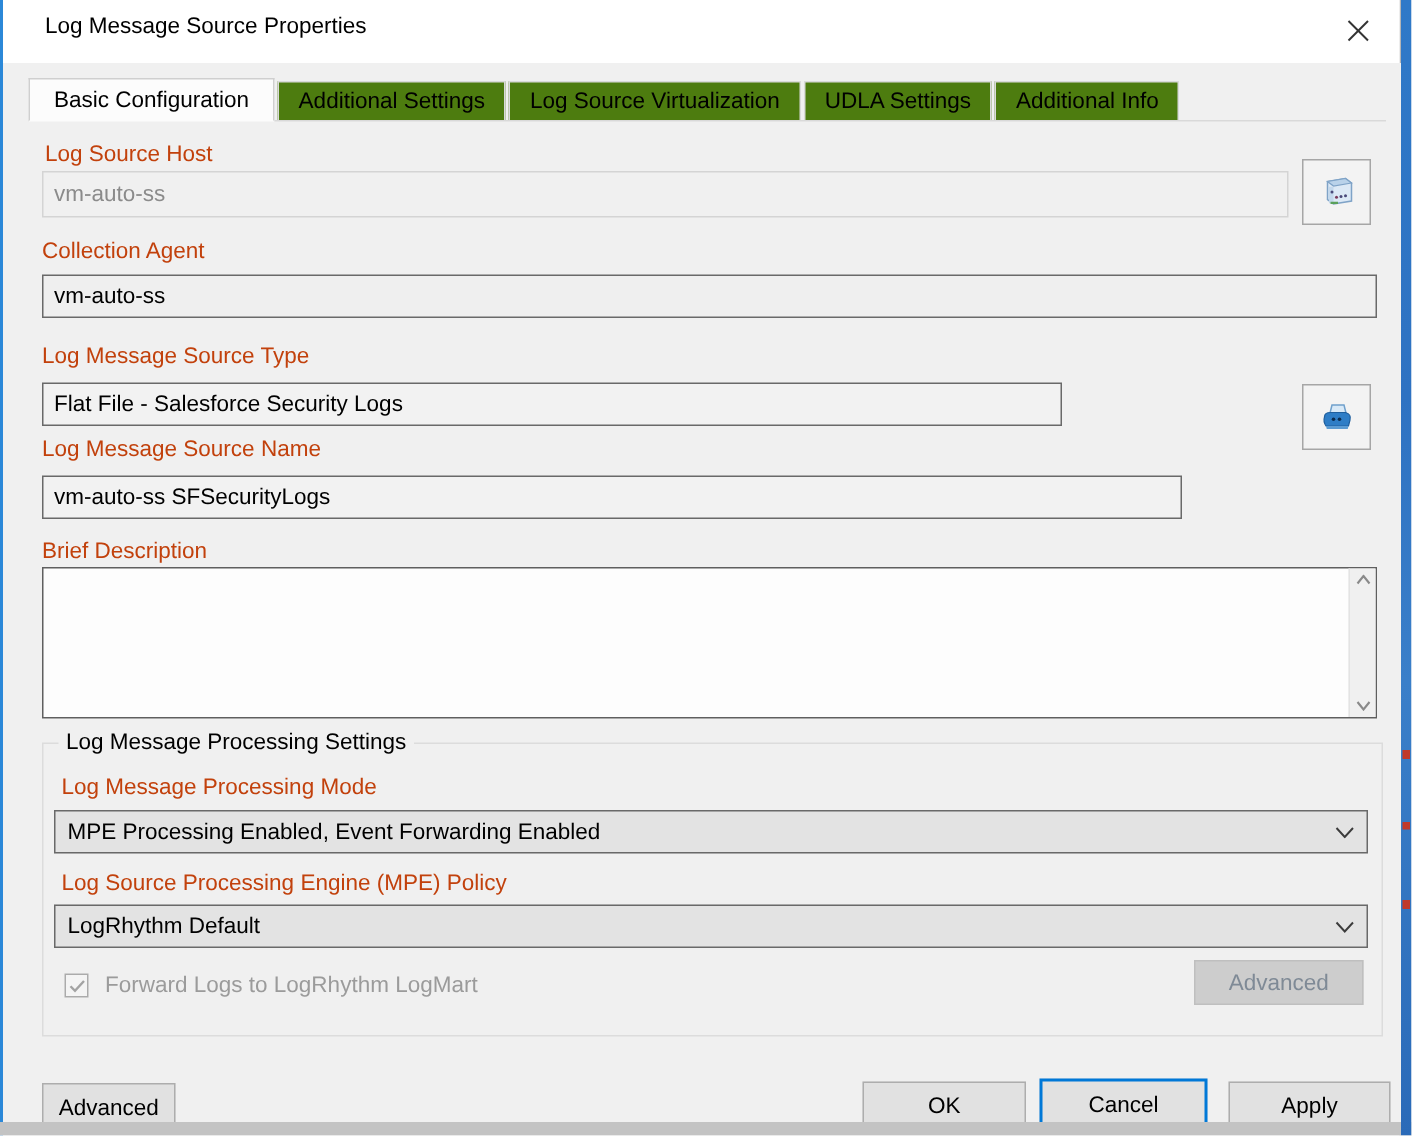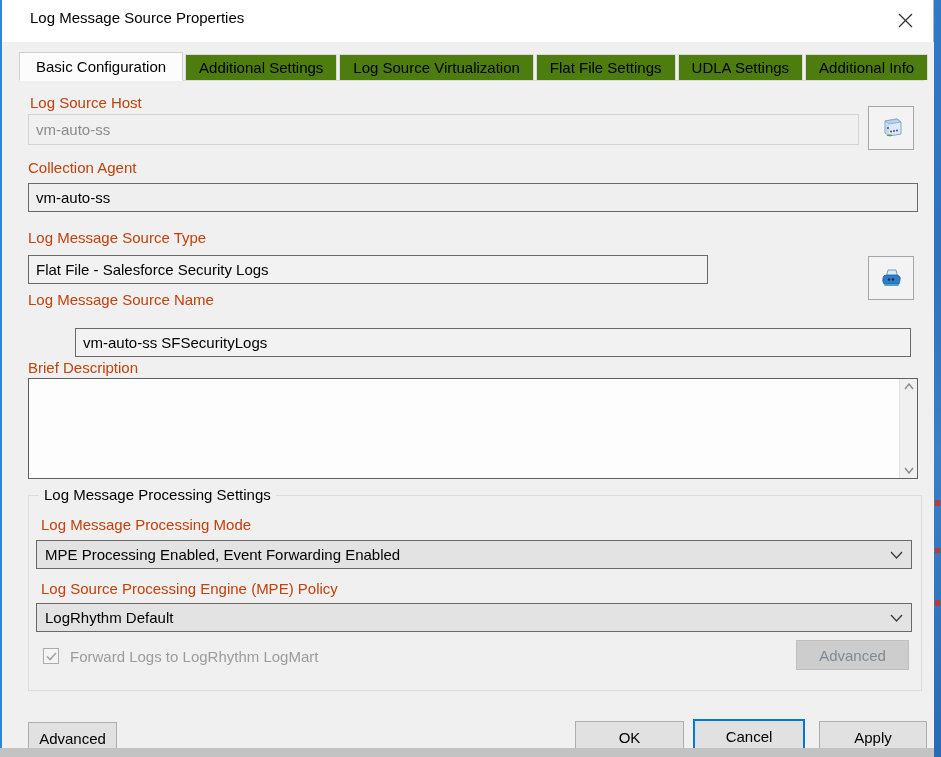--- a/index.html
+++ b/index.html
@@ -96,21 +96,21 @@
     position: absolute; top: -10px; left: 10px; background: #f0f0f0;
     padding: 0 5px; font-size: 15px; color: #000;
   }
   .combo {
     position: absolute; height: 29px;
     background: #e3e3e3; border: 1px solid #696969;
     display: flex; align-items: center; justify-content: space-between;
     font-size: 15px; color: #000; padding: 0 8px;
   }
   
-  .checkbox-row { position: absolute; display: flex; align-items: flex-start; }
+  .checkbox-row { position: absolute; display: flex; align-items: flex-end; }
   .cb {
     width: 16px; height: 16px; background: #f4f4f4; border: 1px solid #ababab;
     display: flex; align-items: center; justify-content: center;
   }
   .cb-label { font-size: 15px; color: #9b9b9b; margin-left: 11px; }
   
   .btn {
     position: absolute; background: #e1e1e1; border: 1px solid #adadad;
     font-size: 15px; color: #000; display: flex; align-items: center; justify-content: center;
     font-family: "Liberation Sans", sans-serif;
@@ -137,23 +137,20 @@
 
     <div class="tabstrip">
       <div class="tab selected">
           <span>Basic Configuration</span>
         </div>
       <div class="tab">
           <span>Additional Settings</span>
         </div>
       <div class="tab">
           <span>Log Source Virtualization</span>
-        </div>
-      <div class="tab">
-          <span>Flat File Settings</span>
         </div>
       <div class="tab">
           <span>UDLA Settings</span>
         </div>
       <div class="tab">
           <span>Additional Info</span>
         </div>
     </div>
 
     <div class="field-label" style="left:28px; top:52px;">Log Source Host</div>
@@ -186,21 +183,21 @@
       <svg width="26" height="26" viewBox="0 0 26 26">
         <path d="M10 5 L18 5 L20 13 L8 13 Z" fill="#d8e9f7" stroke="#6fa0cc" stroke-width="1"></path>
         <path d="M5 13 Q5 10 9 10 L19 10 Q23 11 22 15 L21 19 L6 19 Q4 16 5 13 Z" fill="#2e7dc6" stroke="#1f5f9e" stroke-width="0.8"></path>
         <circle cx="11" cy="14.5" r="1.2" fill="#0b2c4f"></circle>
         <circle cx="15" cy="14.5" r="1.2" fill="#0b2c4f"></circle>
         <path d="M6 19 L21 19 L20.5 21 L6.5 21 Z" fill="#5b9bd3"></path>
       </svg>
     </button>
 
     <div class="field-label" style="left:26px; top:249px;">Log Message Source Name</div>
-    <div class="tbox" style="left:26px; top:286px; width:836px; height:29px;margin-left:47px;">
+    <div class="tbox" style="left:26px; top:275px; width:760px; height:29px;">
       <span>vm-auto-ss SFSecurityLogs</span>
     </div>
 
     <div class="field-label" style="left:26px; top:317px;">Brief Description</div>
     <div class="textarea-box" style="left:26px; top:336px; width:890px; height:101px;">
       <textarea placeholder="" style=""></textarea>
       <div class="vscroll">
         <svg width="10" height="7" viewBox="0 0 10 7">
           <polyline points="1,6 5,1 9,6" fill="none" stroke="#8a8a8a" stroke-width="1.4"></polyline>
         </svg>

